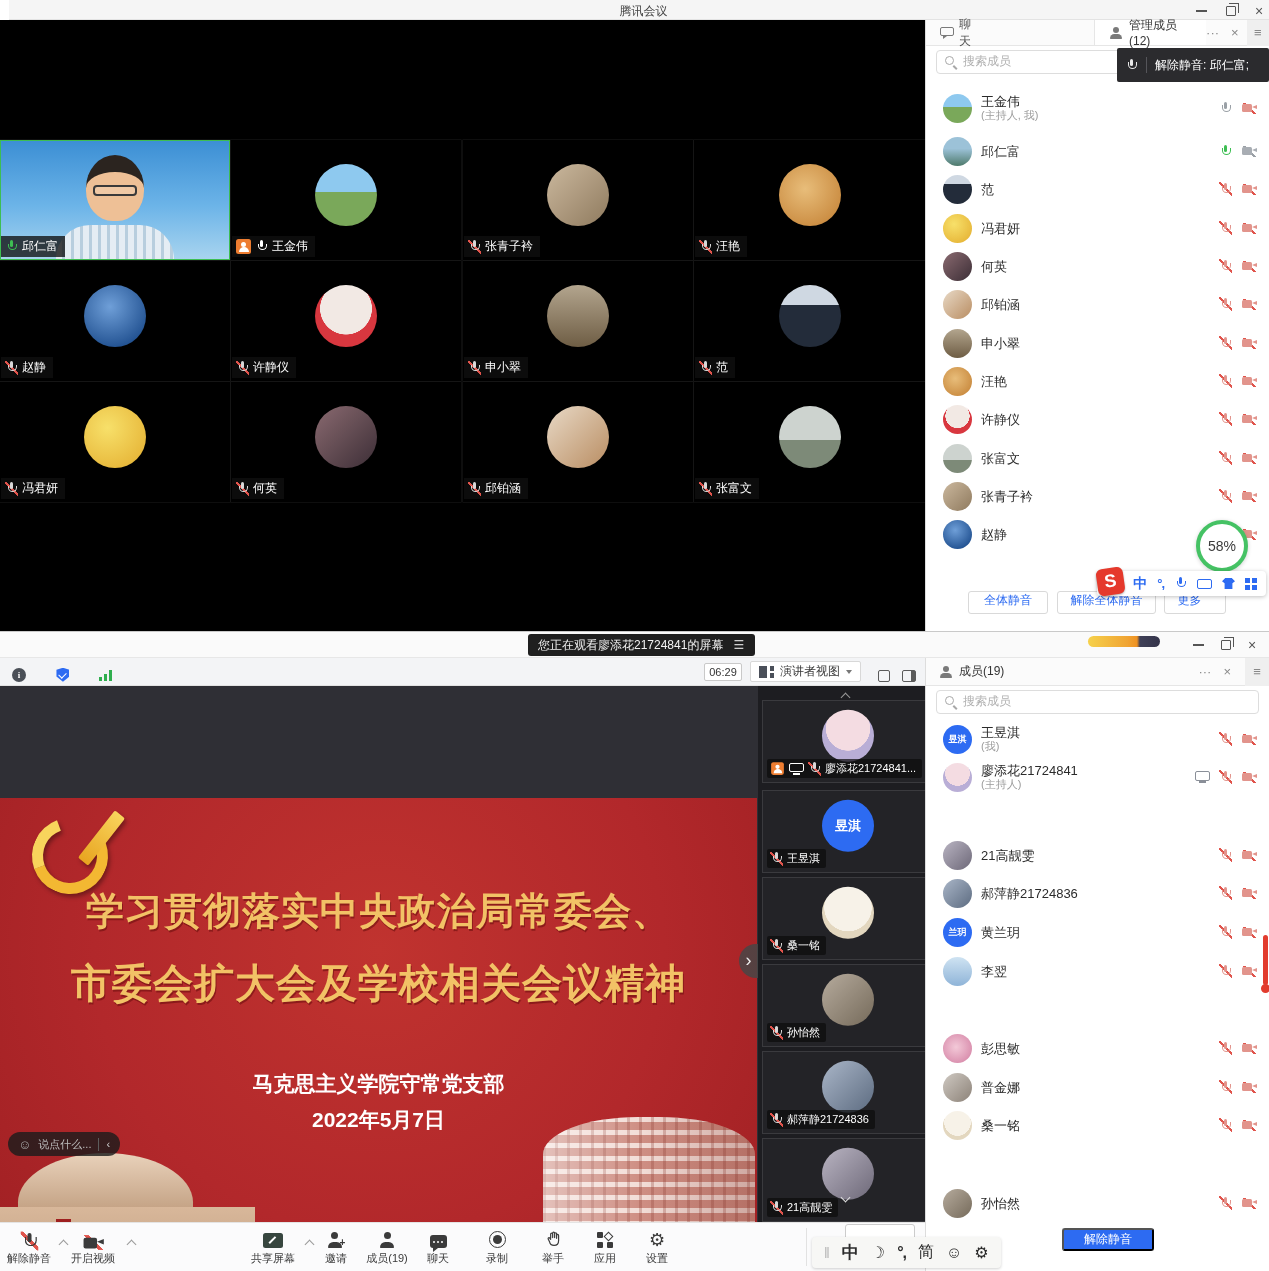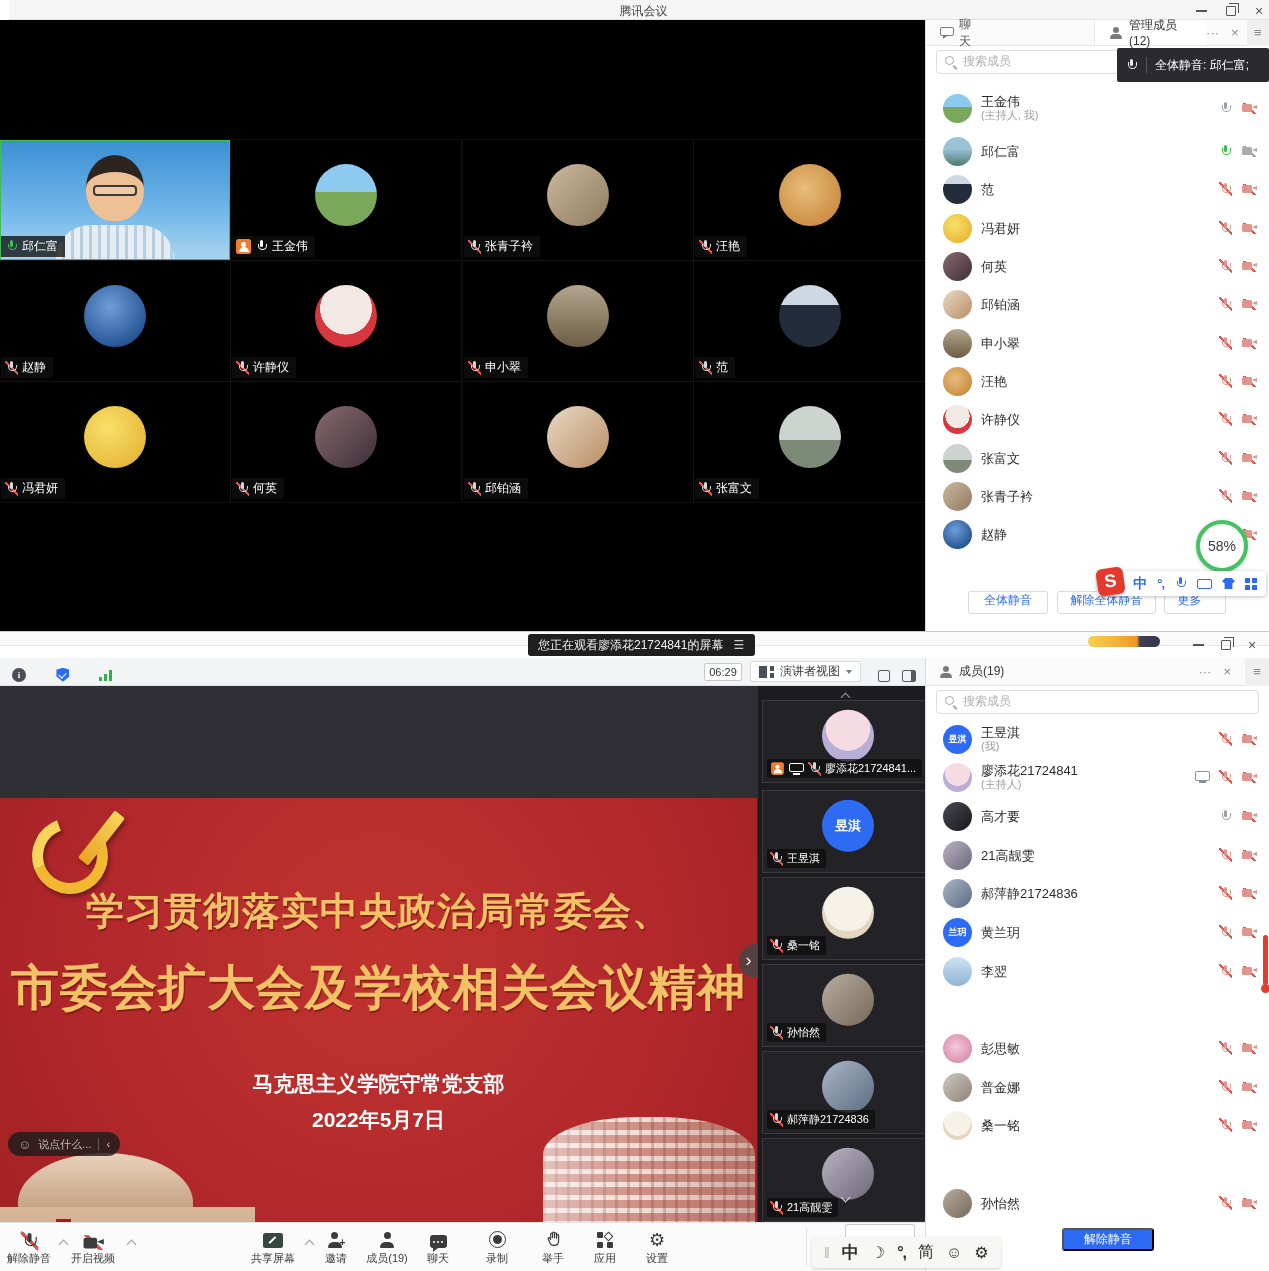--- a/index.html
+++ b/index.html
@@ -125,31 +125,31 @@
   .netw{width:62px;text-align:center;z-index:3;}
   .net-ring{width:52px;height:52px;margin:0 auto;border-radius:50%;border:4.5px solid var(--net-green);background:#fff;display:flex;align-items:center;justify-content:center;font-size:14px;color:#3c3c3c;box-shadow:0 1px 4px rgba(0,0,0,.18);}
   .net-spd{margin-top:1px;font-size:10px;color:#4c4c4c;background:#fff;border-radius:7px;display:inline-block;padding:0 4px;}
   .sogou{height:25px;background:#fff;border-radius:4px;box-shadow:0 1px 4px rgba(0,0,0,.25);display:flex;align-items:center;gap:10px;padding:0 9px 0 0;z-index:7;}
   .sogou-s{width:27px;height:27px;background:var(--sogou-red);border-radius:6px;color:#fff;font:bold 18px/27px "Liberation Sans",sans-serif;text-align:center;transform:rotate(-8deg);margin-top:-5px;margin-right:-1px;box-shadow:0 1px 2px rgba(0,0,0,.3);}
   .sogou .zh{font-weight:bold;font-size:14px;color:var(--accent);}
   .sogou .pn{font-size:13px;color:var(--accent);font-weight:bold;letter-spacing:-1px;}
   .btn-o{position:absolute;height:23px;border:1px solid #d9d9d9;border-radius:3px;background:#fff;color:var(--accent);font-size:12px;display:inline-flex;align-items:flex-start;justify-content:center;gap:5px;z-index:2;}
   
   .win-bot{left:0;top:632px;width:1269px;height:639px;background:#fff;box-shadow:0 -1px 0 #c9c9c9;}
-  .tb2{left:0;top:0;width:1269px;height:14px;background:#fafafa;border-bottom:1px solid #e7e7e7;}
+  .tb2{left:0;top:0;width:1269px;height:26px;background:#fafafa;border-bottom:1px solid #e7e7e7;}
   .banner{left:528px;top:2px;height:22px;background:#1f1f1f;border-radius:3px;color:#f2f2f2;font-size:12px;display:inline-flex;align-items:center;gap:10px;padding:0 10px;z-index:8;}
   .banner .ham{color:#cfcfcf;font-size:12px;letter-spacing:1px;}
   .capsule{left:1088px;top:4px;width:72px;height:11px;border-radius:6px;background:linear-gradient(90deg,#f6d14b 0%,#f0a433 55%,#ef9222 68%,#3f4057 72%,#34344a 100%);}
   .tb3{left:0;top:26px;width:1269px;height:28px;background:#f3f4f6;border-bottom:1px solid #e2e2e2;}
   .timebox{left:704px;top:31px;width:38px;height:18px;border:1px solid #c9c9c9;border-radius:2px;background:#fff;font-size:11px;color:#333;display:flex;align-items:center;justify-content:center;}
   .viewsel{left:750px;top:29px;height:21px;border:1px solid #d8d8d8;border-radius:2px;background:#fff;display:inline-flex;align-items:center;gap:6px;padding:0 8px;font-size:12px;color:#3a3a3a;}
   .share-main{left:0;top:54px;width:758px;height:536px;background:#2f2f35;overflow:hidden;}
   .slide{position:absolute;left:0;top:76px;width:757px;height:507px;background:radial-gradient(circle at 50% 30%,#c0332f 0%,var(--slide-red) 55%,#9e1f22 100%);overflow:hidden;margin-top:36px;}
   .sl-t1{position:absolute;left:0;right:0;top:88px;text-align:center;font-size:38px;font-weight:bold;color:var(--gold);letter-spacing:1px;text-shadow:1px 2px 0 rgba(110,15,15,.6);}
-  .sl-t2{position:absolute;left:0;right:0;top:158px;text-align:center;font-size:48px;font-weight:bold;color:var(--gold);letter-spacing:1px;text-shadow:1px 2px 0 rgba(110,15,15,.6);}
+  .sl-t2{position:absolute;left:0;right:0;top:158px;text-align:center;font-size:40px;font-weight:bold;color:var(--gold);letter-spacing:1px;text-shadow:1px 2px 0 rgba(110,15,15,.6);}
   .sl-org{position:absolute;left:0;right:0;top:272px;text-align:center;font-size:21px;color:#fff;font-weight:bold;}
   .sl-date{position:absolute;left:0;right:0;top:308px;text-align:center;font-size:21px;color:#fff;font-weight:bold;}
   .emblem{position:absolute;left:28px;top:8px;width:90px;height:92px;filter:drop-shadow(2px 3px 2px rgba(0,0,0,.35));}
   .emblem::before{content:"";position:absolute;left:4px;top:12px;width:54px;height:54px;border:11px solid #f3b832;border-radius:50%;border-top-color:transparent;border-left-color:#f8d45c;transform:rotate(25deg);}
   .emblem::after{content:"";position:absolute;right:10px;top:2px;width:13px;height:60px;background:linear-gradient(#f8d45c,#e8a420);transform:rotate(38deg);border-radius:2px;}
   .gate{position:absolute;left:0;bottom:0;width:255px;height:152px;}
   .gate-roof{position:absolute;left:18px;top:0;width:175px;height:58px;background:linear-gradient(#e9d2bb,#c3a183);border-radius:50% 50% 0 0/85% 85% 0 0;}
   .gate-wall{position:absolute;left:0;bottom:0;width:255px;height:98px;background:linear-gradient(#d8b79a,#b99878);}
   .gate-door{position:absolute;left:98px;bottom:0;width:55px;height:62px;background:#6e5a49;border-radius:4px 4px 0 0;}
   .gate-sign{position:absolute;left:56px;bottom:20px;width:15px;height:66px;background:#9e1f1f;color:#f5e9c8;writing-mode:vertical-rl;font-size:9px;text-align:center;letter-spacing:2px;padding-top:3px;}
@@ -309,21 +309,21 @@
       </div>
       <div class="ham-box">≡</div>
     </div>
     <div class="searchbox" style="top:30px">
       <i class="ic ic-search"></i>
       <input placeholder="搜索成员" style="">
     </div>
     <div class="toast">
       <i class="ic ic-mic" style="color:#e8e8e8"></i>
       <span class="div"></span>
-      <span>全体静音: 邱仁富;</span>
+      <span>解除静音: 邱仁富;</span>
     </div>
 
     <div class="mrow" style="top:66px;height:44px">
       <span class="av g-field"></span>
       <span>
           <div class="nm">王金伟</div>
           <div class="sub">(主持人, 我)</div>
         </span>
       <span class="mics">
           <i class="ic ic-mic" style="color:#9aa0a6"></i>
@@ -588,28 +588,20 @@
       <span>
           <div class="nm">廖添花21724841</div>
           <div class="sub">(主持人)</div>
         </span>
       <span class="mics">
           <i class="ic ic-screenshare" style="color:#8a8f98"></i>
           <i class="ic ic-mic sl" style="color:#e2948c"></i>
           <i class="ic ic-cam sl" style="color:#e2948c"></i>
         </span>
     </div>
-    <div class="mrow" style="top:139px">
-      <span class="av g-dark"></span>
-      <span class="nm">高才要</span>
-      <span class="mics">
-          <i class="ic ic-mic" style="color:#9aa0a6"></i>
-          <i class="ic ic-cam sl" style="color:#e2948c"></i>
-        </span>
-    </div>
     <div class="mrow" style="top:178px">
       <span class="av g-gray"></span>
       <span class="nm">21高靓雯</span>
       <span class="mics">
           <i class="ic ic-mic sl" style="color:#e2948c"></i>
           <i class="ic ic-cam sl" style="color:#e2948c"></i>
         </span>
     </div>
     <div class="mrow" style="top:216px">
       <span class="av g-bluegray"></span>

